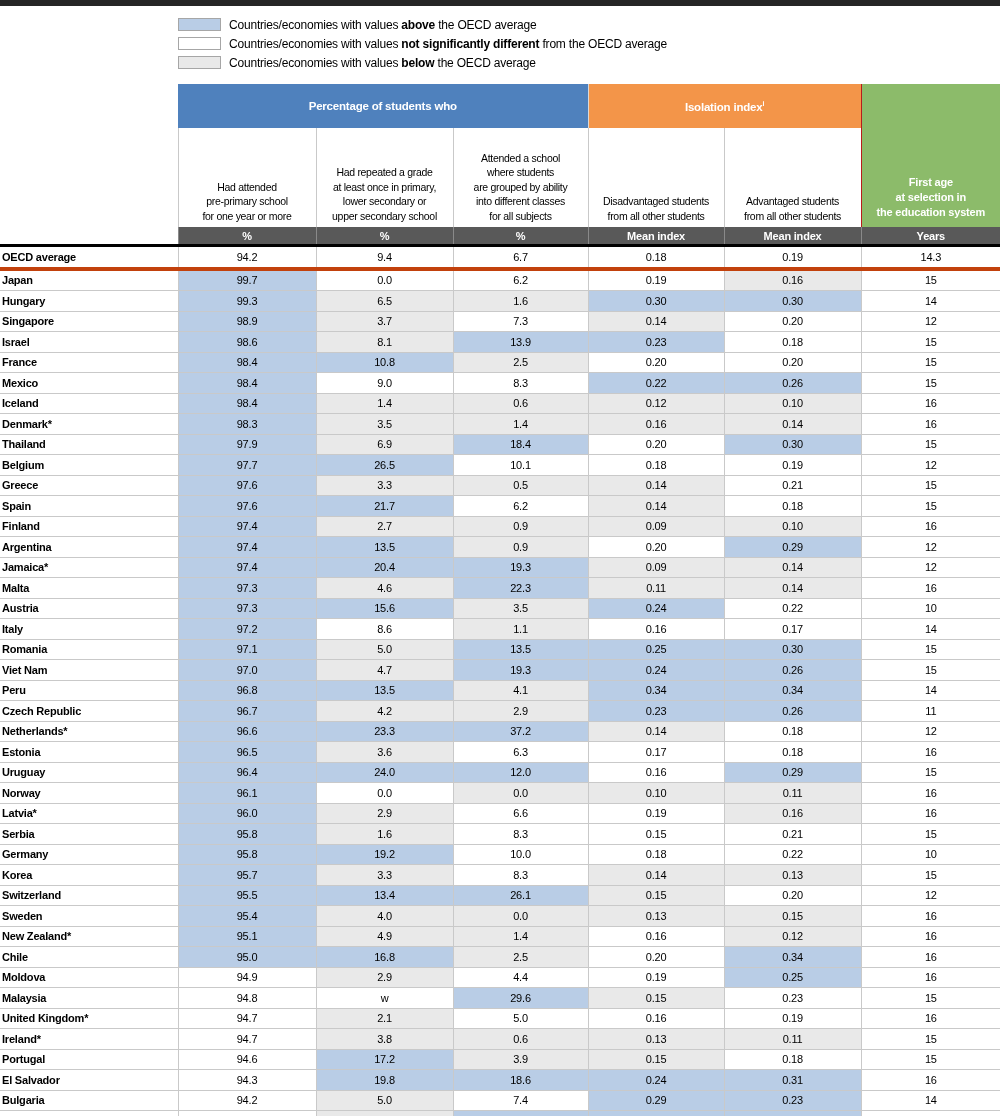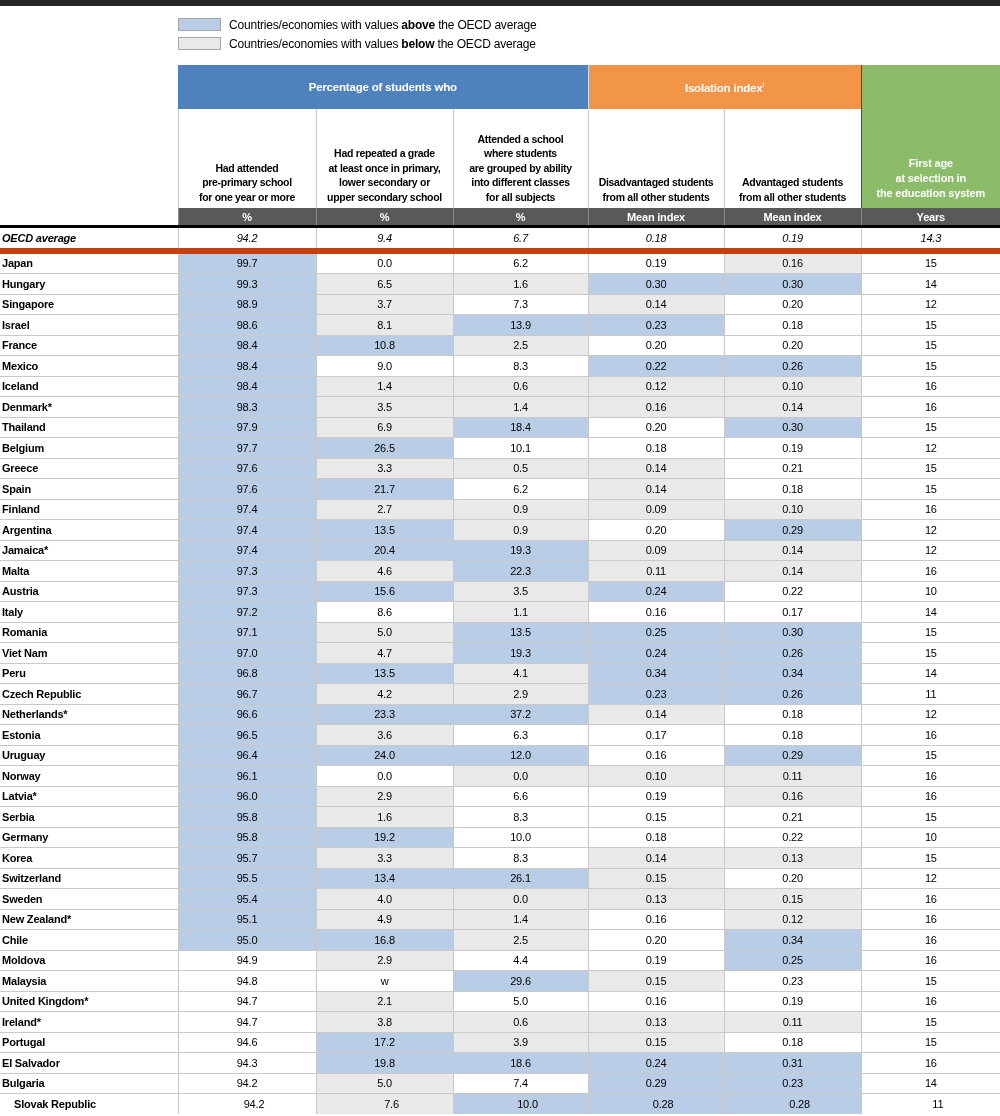--- a/index.html
+++ b/index.html
@@ -13,40 +13,44 @@
   .swatch.n{background:#ffffff;}
   .swatch.g{background:#e9e9e9;}
   .legend-text{font-size:12px;letter-spacing:-0.2px;}
   .legend-text b{font-weight:bold;}
   table{border-collapse:collapse;table-layout:fixed;width:1000px;margin-top:12px;}
   th,td{padding:0;}
   .group{color:#fff;font-size:11.5px;font-weight:bold;height:44px;text-align:center;vertical-align:middle;letter-spacing:-0.2px;}
   .group.blue{background:#4f81bd;}
   .group.orange{background:#f39549;border-left:1px solid #d9d9d9;}
   .green-head{background:#8cbb6a;color:#fff;font-size:11px;font-weight:bold;text-align:center;vertical-align:bottom;padding-bottom:7px;white-space:pre-line;line-height:15px;border-left:1px solid #b91c1c;letter-spacing:-0.2px;}
-  .varhead{height:95px;vertical-align:bottom;font-size:10.5px;font-weight:bold;line-height:14.5px;padding:0 1px 4px;white-space:pre-line;border-left:1px solid #c9c9c9;background:#fff;letter-spacing:-0.3px;}
+  .varhead{height:95px;vertical-align:bottom;font-size:10.5px;font-weight:normal;line-height:14.5px;padding:0 1px 4px;white-space:pre-line;border-left:1px solid #c9c9c9;background:#fff;letter-spacing:-0.3px;}
   tr.unit th{background:#595959;color:#fff;font-size:11px;font-weight:bold;height:17px;border-left:1px solid #8a8a8a;border-bottom:3px solid #000;letter-spacing:-0.2px;}
   tr.unit th.empty{background:#fff;border-left:none;}
   tbody td{font-size:11px;height:19.5px;text-align:center;vertical-align:middle;border-bottom:1px solid #c9c9c9;border-left:1px solid #c9c9c9;letter-spacing:-0.2px;}
   tbody td.country{text-align:left;font-weight:bold;border-left:none;padding-left:2px;}
-  tbody tr.avg td{border-bottom:6px solid #c2410c;font-style:italic;}
+  tbody tr.avg td{border-bottom:4px solid #c2410c;}
   tbody tr:last-child td{border-bottom:none;padding-left:14px;}
   td.fill-b{background:#b9cde6;}
   td.fill-g{background:#e9e9e9;}
   sup{font-size:7px;}
 </style>
 </head>
 <body>
 
 <div class="frame-bar top"></div>
 
 <div class="legend">
     <div class="legend-item">
       <span class="swatch b"></span>
       <span class="legend-text">Countries/economies with values <b>above</b> the OECD average</span>
+    </div>
+    <div class="legend-item">
+      <span class="swatch n"></span>
+      <span class="legend-text">Countries/economies with values <b>not significantly different</b> from the OECD average</span>
     </div>
     <div class="legend-item">
       <span class="swatch g"></span>
       <span class="legend-text">Countries/economies with values <b>below</b> the OECD average</span>
     </div>
   </div>
 
 <table>
   <colgroup>
     <col style="width:178px">

